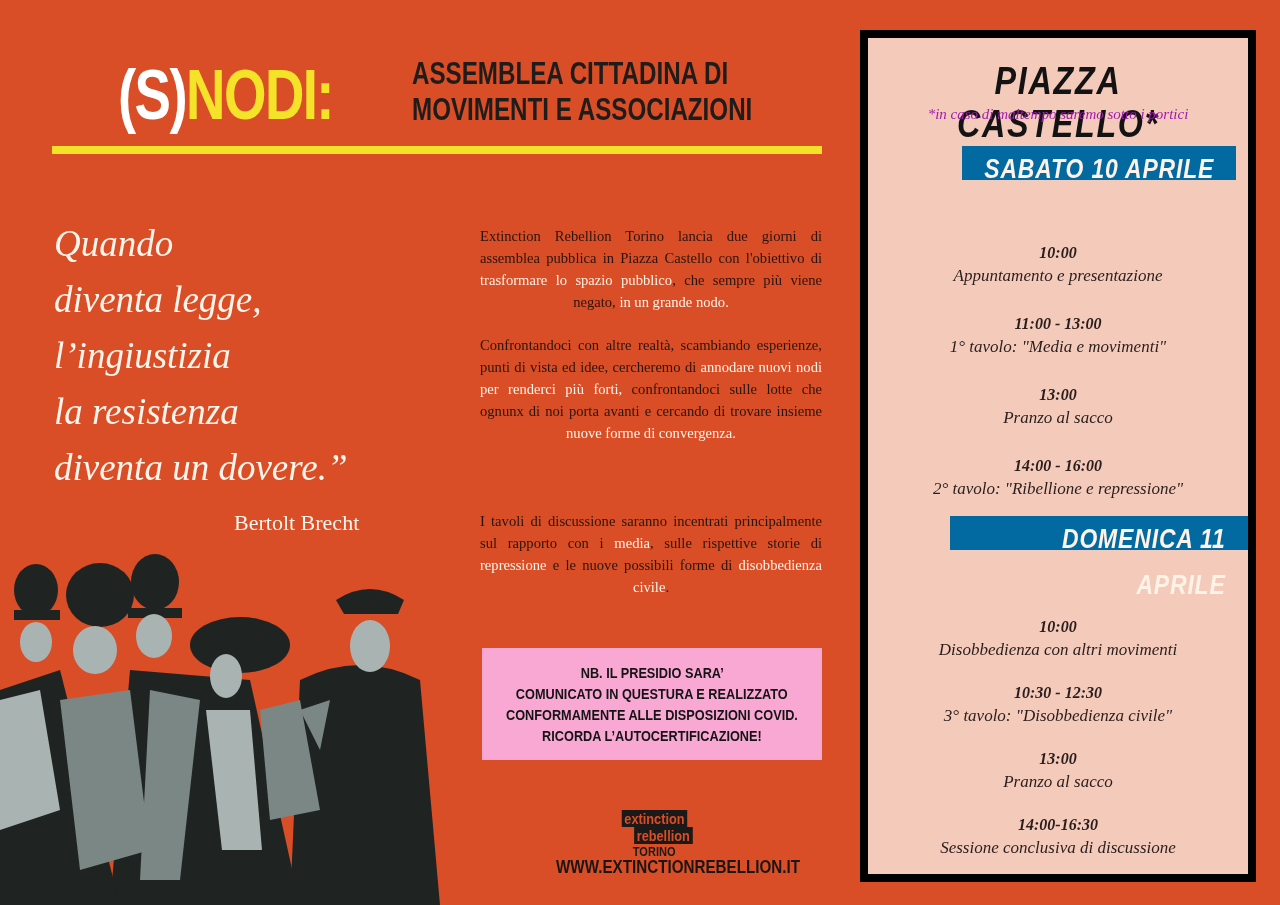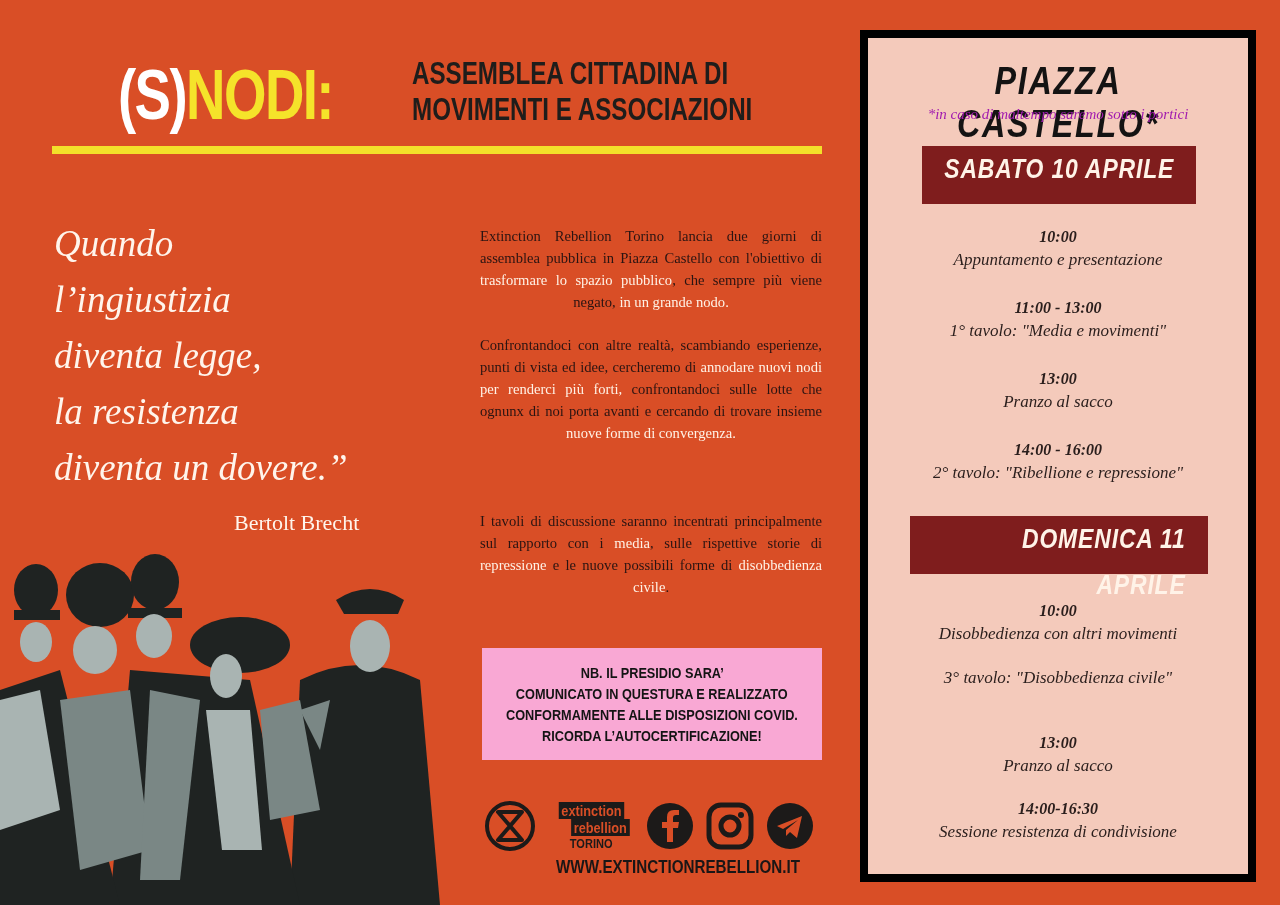--- a/index.html
+++ b/index.html
@@ -18,50 +18,50 @@
   
   .para{left:480px;width:342px;font-size:14.6px;line-height:22px;color:#2a1412;text-align:justify;text-align-last:center;}
   .para .hl{color:#fff2e6;}
   .p1{top:198px;margin-top:27px;}
   .p2{top:334px;}
   .p3{top:510px;}
   
   .notice{left:482px;top:648px;width:340px;height:112px;background:#f9a8d4;display:flex;flex-direction:column;justify-content:center;align-items:center;font-family:"Liberation Sans","DejaVu Sans",sans-serif;font-weight:bold;color:#141414;}
   .notice div{font-size:15.5px;line-height:21px;white-space:nowrap;transform:scaleX(0.82);}
   
-  .logos{left:484px;top:798px;width:340px;height:56px;display:flex;align-items:center;gap:12px;}
+  .logos{left:484px;top:798px;width:340px;height:56px;display:flex;align-items:center;gap:12px;flex-direction:column;}
   .url{left:556px;top:856px;font-family:"Liberation Sans","DejaVu Sans",sans-serif;font-weight:bold;font-size:19px;color:#1a1616;transform:scaleX(0.8);transform-origin:left top;white-space:nowrap;}
   .xr-word{background:#1c1a19;color:#d94e26;font-family:"Liberation Sans","DejaVu Sans",sans-serif;font-weight:bold;font-size:15px;line-height:17px;padding:0 3px;transform:scaleX(0.85);}
   
   .panel{left:860px;top:30px;width:380px;height:836px;background:#f4cabb;border:8px solid #000000;font-style:italic;}
   .place{left:0;top:22px;width:100%;text-align:center;font-family:"Liberation Sans","DejaVu Sans",sans-serif;font-weight:bold;font-size:38px;color:#141313;letter-spacing:2px;}
   .place-inner{display:inline-block;transform:scaleX(0.85);}
   .note{left:0;top:68px;width:100%;text-align:center;font-size:15px;color:#a21caf;}
-  .day{background:#7f1d1d;color:#fff3e8;font-family:"Liberation Sans","DejaVu Sans",sans-serif;font-weight:bold;font-size:27px;text-align:center;line-height:46px;height:58px;}
+  .day{background:#0369a1;color:#fff3e8;font-family:"Liberation Sans","DejaVu Sans",sans-serif;font-weight:bold;font-size:27px;text-align:center;line-height:46px;height:34px;margin-left:40px;}
   .day span{display:inline-block;transform:scaleX(0.85);letter-spacing:1px;}
   .day1{left:54px;top:108px;width:274px;}
   .day2{left:42px;top:478px;width:298px;text-align:right;}
   .ev{left:0;width:100%;text-align:center;color:#2a1e1c;}
-  .ev .t{font-weight:bold;font-size:16px;line-height:22px;}
+  .ev .t{font-weight:bold;font-size:16px;line-height:22px;margin-top:16px;}
   .ev .d{font-size:17px;line-height:24px;}
 </style>
 </head>
 <body>
 
 <div class="abs title-main"><span class="s">(S)</span><span class="y">NODI:</span></div>
 <div class="abs title-sub">
   <div>ASSEMBLEA CITTADINA DI</div>
   <div>MOVIMENTI E ASSOCIAZIONI</div>
 </div>
 <div class="abs rule"></div>
 
 <div class="abs quote">
   <div>Quando</div>
+  <div>diventa legge,</div>
   <div>l’ingiustizia</div>
-  <div>diventa legge,</div>
   <div>la resistenza</div>
   <div>diventa un dovere.”</div>
 </div>
 <div class="abs author">Bertolt Brecht</div>
 
 <svg class="abs" style="left:0;top:550px" width="470" height="355" viewBox="0 0 470 355">
   <g fill="#1f2322">
     <ellipse cx="36" cy="40" rx="22" ry="26"></ellipse>
     <rect x="14" y="60" width="46" height="10"></rect>
     <ellipse cx="100" cy="45" rx="34" ry="32"></ellipse>
@@ -152,23 +152,24 @@
     <div class="d">2° tavolo: "Ribellione e repressione"</div>
   </div>
 
   <div class="abs day day2"><span>DOMENICA 11 APRILE</span></div>
 
   <div class="abs ev" style="top:562px">
     <div class="t">10:00</div>
     <div class="d">Disobbedienza con altri movimenti</div>
   </div>
   <div class="abs ev" style="top:628px">
+    <div class="t">10:30 - 12:30</div>
     <div class="d">3° tavolo: "Disobbedienza civile"</div>
   </div>
   <div class="abs ev" style="top:694px">
     <div class="t">13:00</div>
     <div class="d">Pranzo al sacco</div>
   </div>
   <div class="abs ev" style="top:760px">
     <div class="t">14:00-16:30</div>
-    <div class="d">Sessione resistenza di condivisione</div>
+    <div class="d">Sessione conclusiva di discussione</div>
   </div>
 </div>
 
 </body></html>

